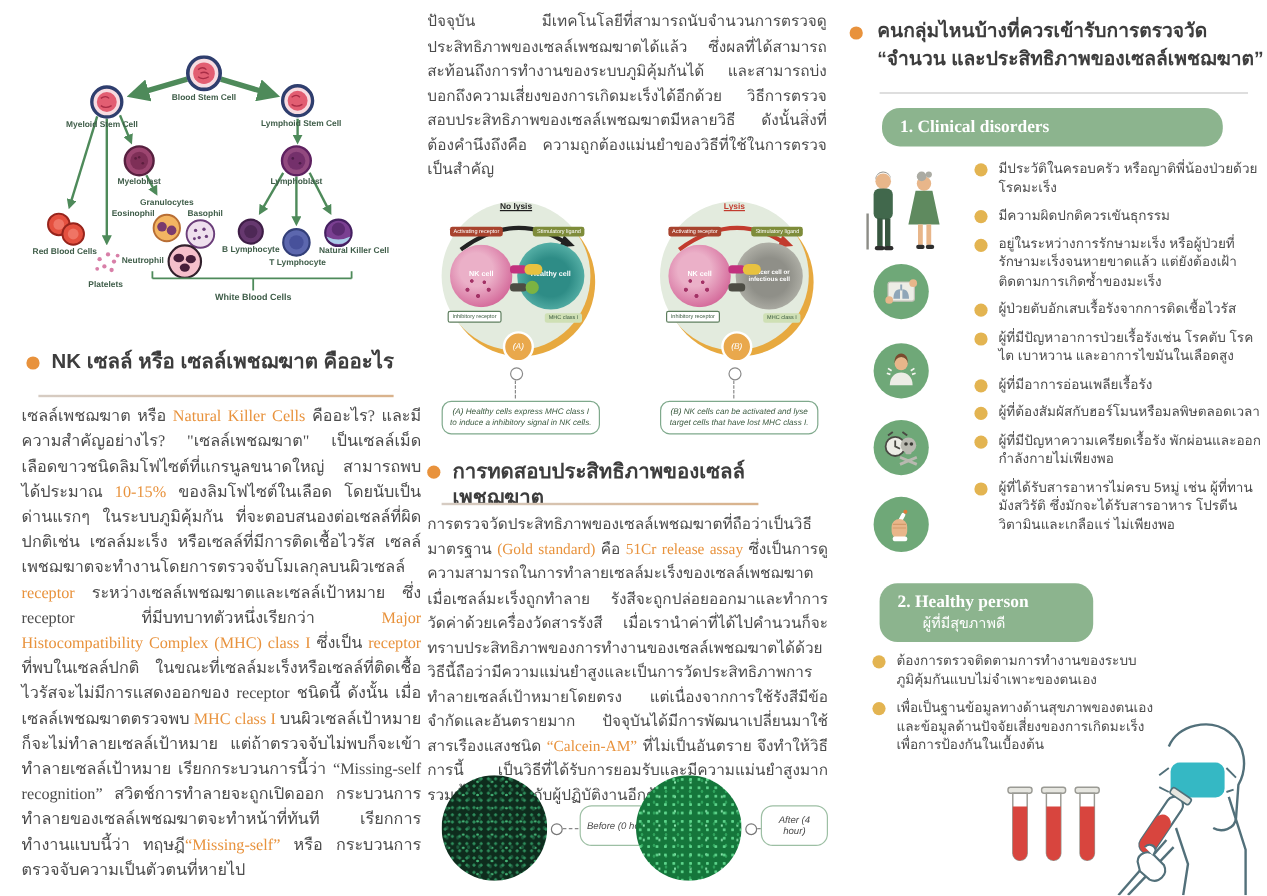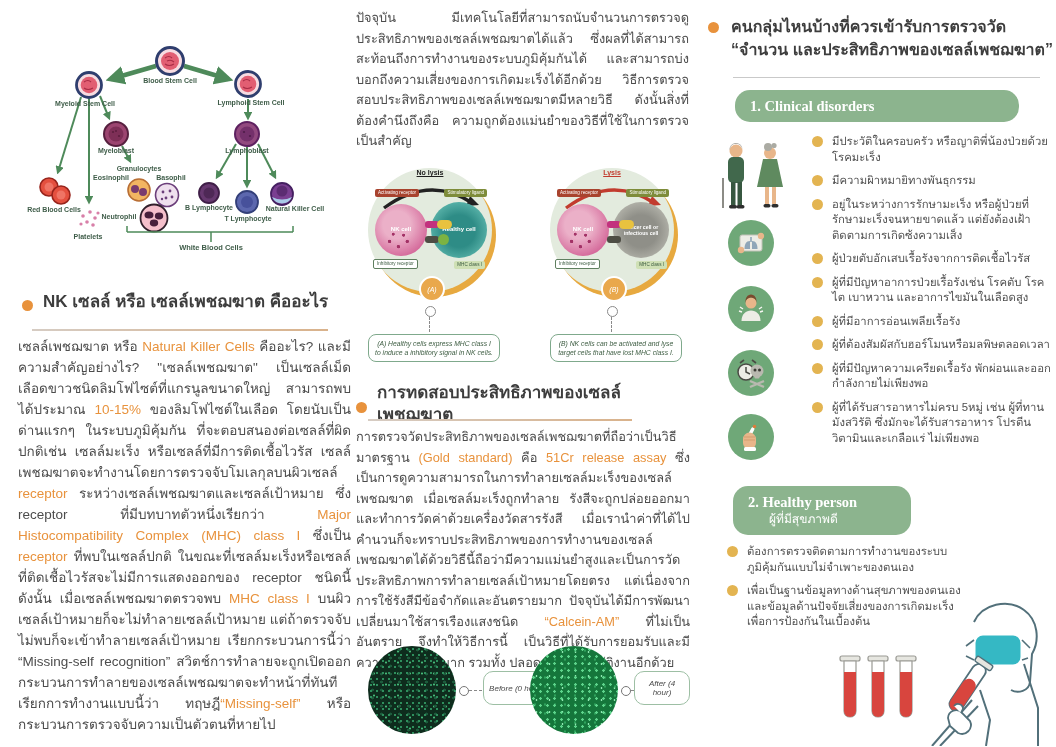--- a/index.html
+++ b/index.html
@@ -1,27 +1,27 @@
 <!DOCTYPE html>
 <html><head>
 <meta charset="utf-8">
 <style>
   html,body{margin:0;padding:0;background:#ffffff;}
   .page{position:relative;width:1056px;height:747px;background:#ffffff;overflow:hidden;
         font-family:"Liberation Sans",sans-serif;color:#4b4b4b;}
   svg{font-family:inherit;}
 
   
-  .shead{position:absolute;display:flex;gap:10px;align-items:center;}
+  .shead{position:absolute;display:flex;gap:10px;align-items:flex-start;}
   .odot{width:11px;height:11px;border-radius:50%;background:#E8923C;margin-top:6px;flex:none;}
   .shead h2{margin:0;font-size:17px;line-height:1.32;font-weight:bold;color:#3d3d3d;}
   .divider{position:absolute;height:2px;background:linear-gradient(90deg,#d6ccc3,#d9b28b);}
 
   
-  .para{position:absolute;margin:0;font-size:13.5px;line-height:21px;text-align:justify;color:#4c4c4c;}
+  .para{position:absolute;margin:0;font-size:13.5px;line-height:21px;text-align:justify;color:#4c4c4c;font-family:Liberation Serif, serif;}
   .para.mid{font-size:12.8px;line-height:20.5px;}
   .hl{color:#E8923C;}
 
   
   .nkwrap{position:absolute;left:366px;top:168px;width:322px;height:212px;}
   .panel{position:absolute;top:0;width:136px;}
   .panelA{left:2px;}.panelB{left:184px;}
   .blob{position:relative;width:124px;height:124px;border-radius:50%;background:#E3EBDE;
         box-shadow:4px 5px 0 0 #E7A93F;}
   .arcsvg{position:absolute;left:10px;top:10px;width:104px;height:34px;}
@@ -377,25 +377,25 @@
     </svg>
   </div>
 
   <div class="blist" style="left:812px;top:134px;width:240px">
     <div class="bitem">
         <span class="gdot"></span>
         <span class="btext">มีประวัติในครอบครัว หรือญาติพี่น้องป่วยด้วยโรคมะเร็ง</span>
       </div>
     <div class="bitem">
         <span class="gdot"></span>
-        <span class="btext">มีความผิาหมายิทางพันธุกรรม</span>
-      </div>
-    <div class="bitem">
-        <span class="gdot"></span>
-        <span class="btext">อยู่ในระหว่างการรักษามะเร็ง หรือผู้ป่วยที่รักษามะเร็งจนหายขาดแล้ว แต่ยังต้องเฝ้าติดตามการเกิดซ้งความเส็ง</span>
+        <span class="btext">มีความผิดปกติควรเขันธุกรรม</span>
+      </div>
+    <div class="bitem">
+        <span class="gdot"></span>
+        <span class="btext">อยู่ในระหว่างการรักษามะเร็ง หรือผู้ป่วยที่รักษามะเร็งจนหายขาดแล้ว แต่ยังต้องเฝ้าติดตามการเกิดซ้ำของมะเร็ง</span>
       </div>
     <div class="bitem">
         <span class="gdot"></span>
         <span class="btext">ผู้ป่วยตับอักเสบเรื้อรังจากการติดเชื้อไวรัส</span>
       </div>
     <div class="bitem">
         <span class="gdot"></span>
         <span class="btext">ผู้ที่มีปัญหาอาการป่วยเรื้อรังเช่น โรคตับ โรคไต เบาหวาน และอาการไขมันในเลือดสูง</span>
       </div>
     <div class="bitem">

